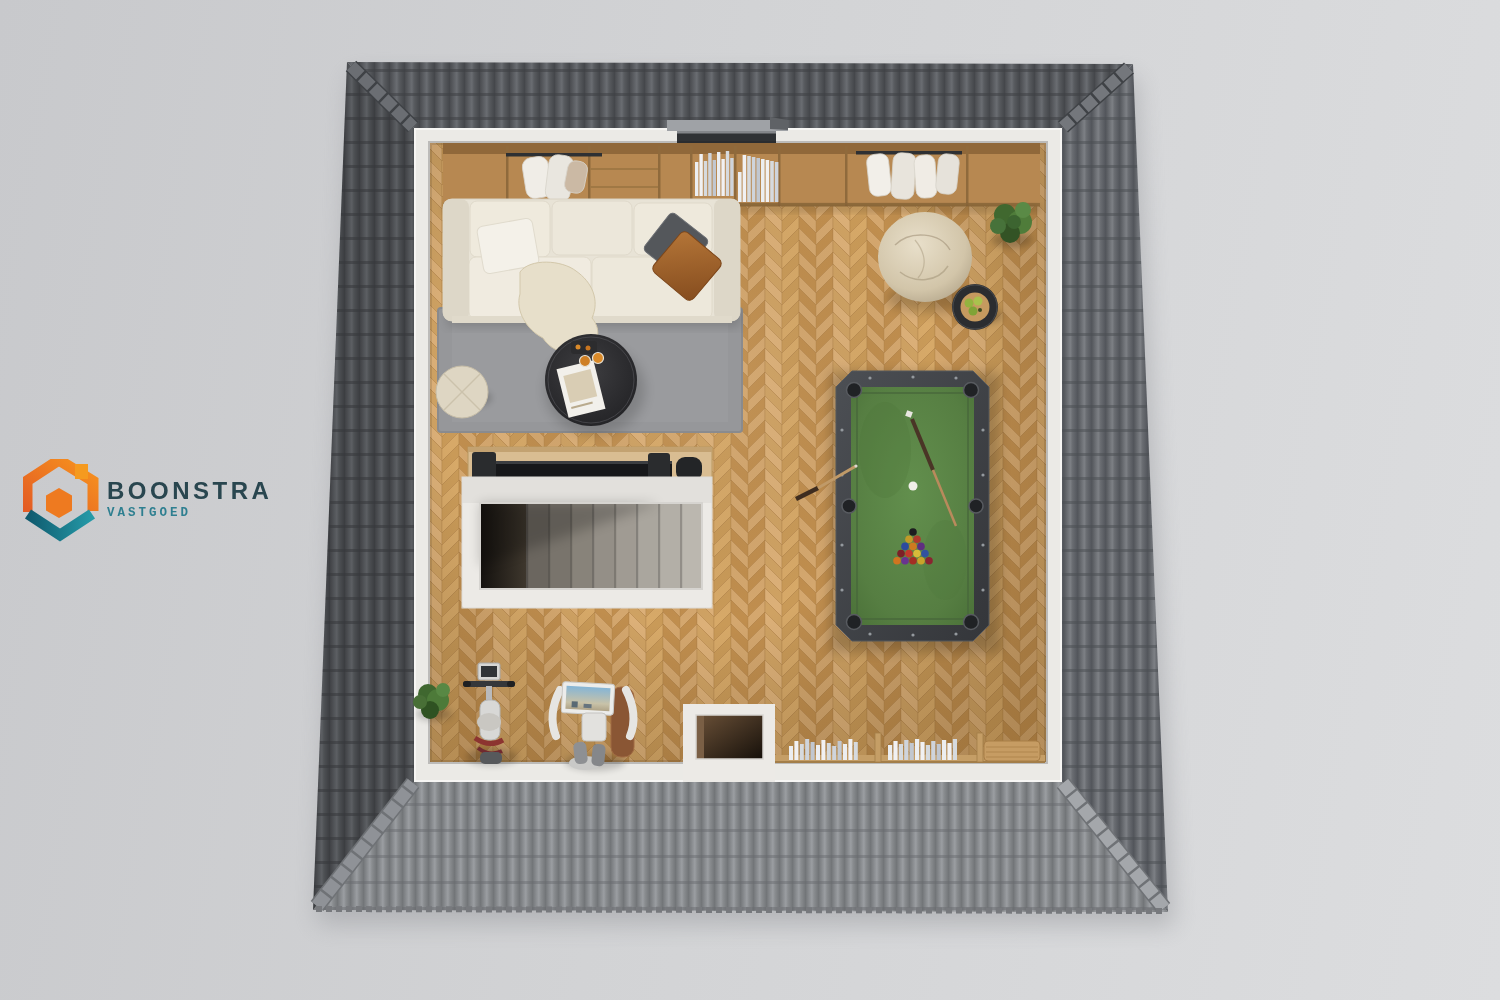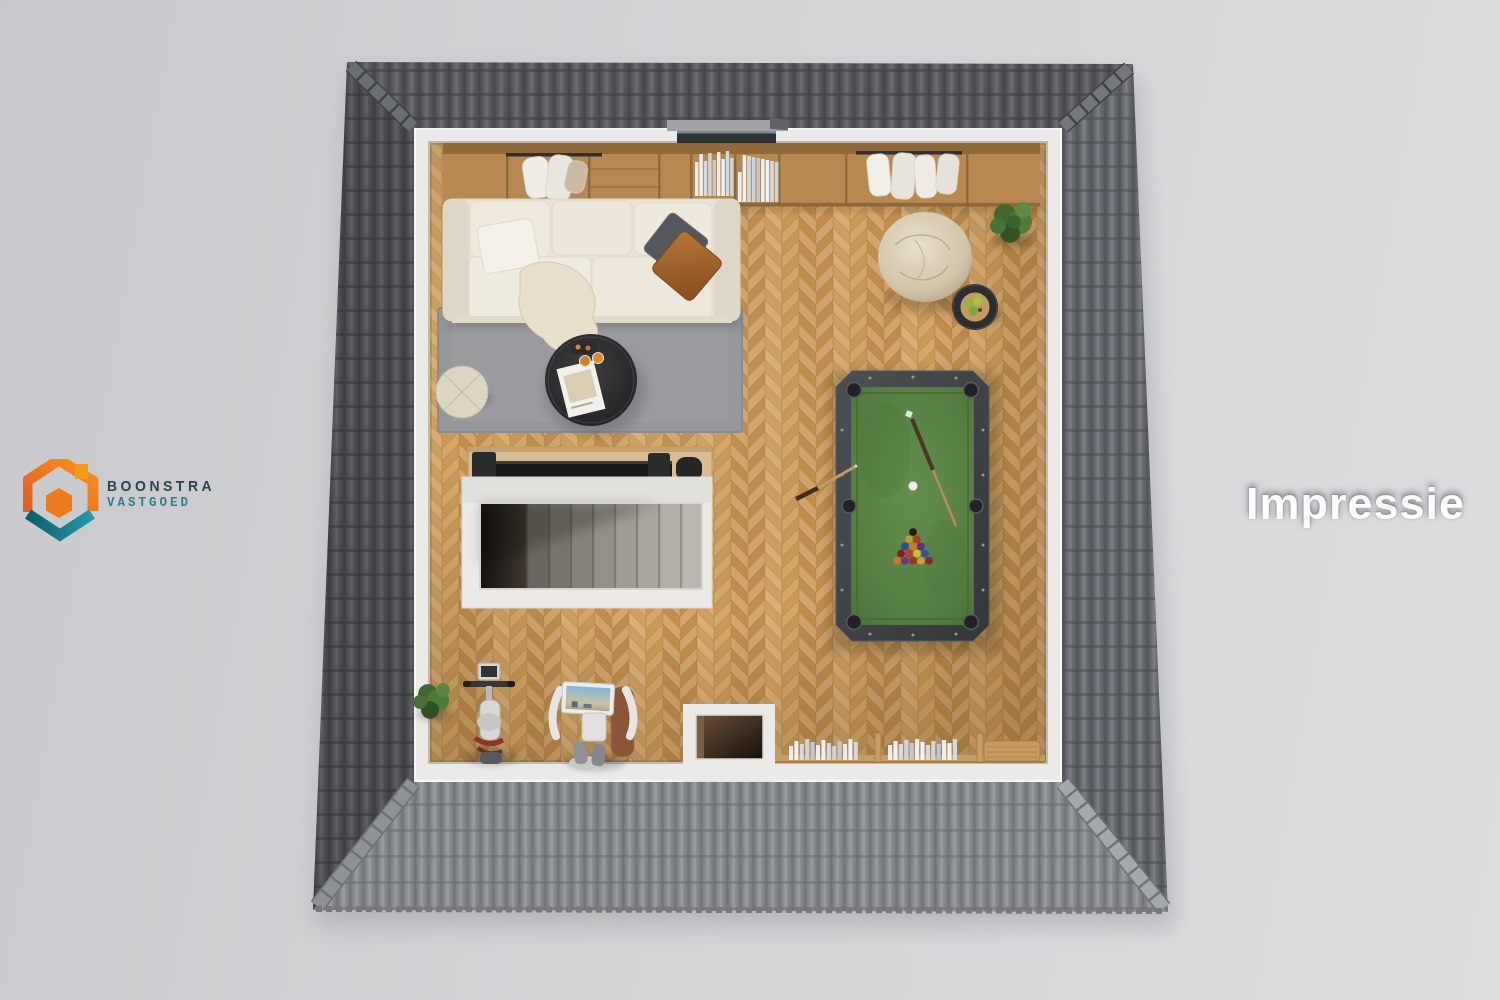--- a/index.html
+++ b/index.html
@@ -3,21 +3,21 @@
 <meta charset="utf-8">
 <style>
   html,body{margin:0;padding:0;background:#bfc0c3;font-family:"Liberation Sans",sans-serif;}
   .canvas{position:relative;width:1500px;height:1000px;overflow:hidden;
           background:linear-gradient(100deg,#c8c9cc 0%,#d2d3d5 45%,#dcdddf 100%);}
   svg{display:block;}
   #scene{position:absolute;left:0;top:0;}
   .logo{position:absolute;left:23px;top:459px;width:260px;height:110px;}
   .logo-mark{position:absolute;left:0;top:0;}
   .logo-text{position:absolute;left:84px;top:20px;line-height:1;}
-  .brand-name{display:block;font-size:14px;font-weight:bold;letter-spacing:3.5px;color:#29464f;}
+  .brand-name{display:block;font-size:24px;font-weight:bold;letter-spacing:3.5px;color:#29464f;}
   .brand-tagline{display:block;margin-top:4px;font-size:12.5px;font-weight:600;letter-spacing:3px;color:#2e7f90;font-family:Liberation Mono, monospace;}
   .watermark{position:absolute;left:1246px;top:478px;font-size:45px;font-weight:bold;
              letter-spacing:1px;color:#fcfcfd;
              text-shadow:0 -3px 6px rgba(116,118,124,0.9),0 -1px 2px rgba(110,112,118,0.55);}
 </style>
 </head>
 <body>
 
 <div class="canvas">
 
@@ -528,15 +528,14 @@
             <stop offset="1" stop-color="#259aa8"></stop>
       </linearGradient>
     </defs>
   </svg>
   <div class="logo-text">
     <span class="brand-name">BOONSTRA</span>
     <span class="brand-tagline">VASTGOED</span>
   </div>
 </div>
 
-<div class="watermark">Impressie</div>
 
 </div>
 
 </body></html>

